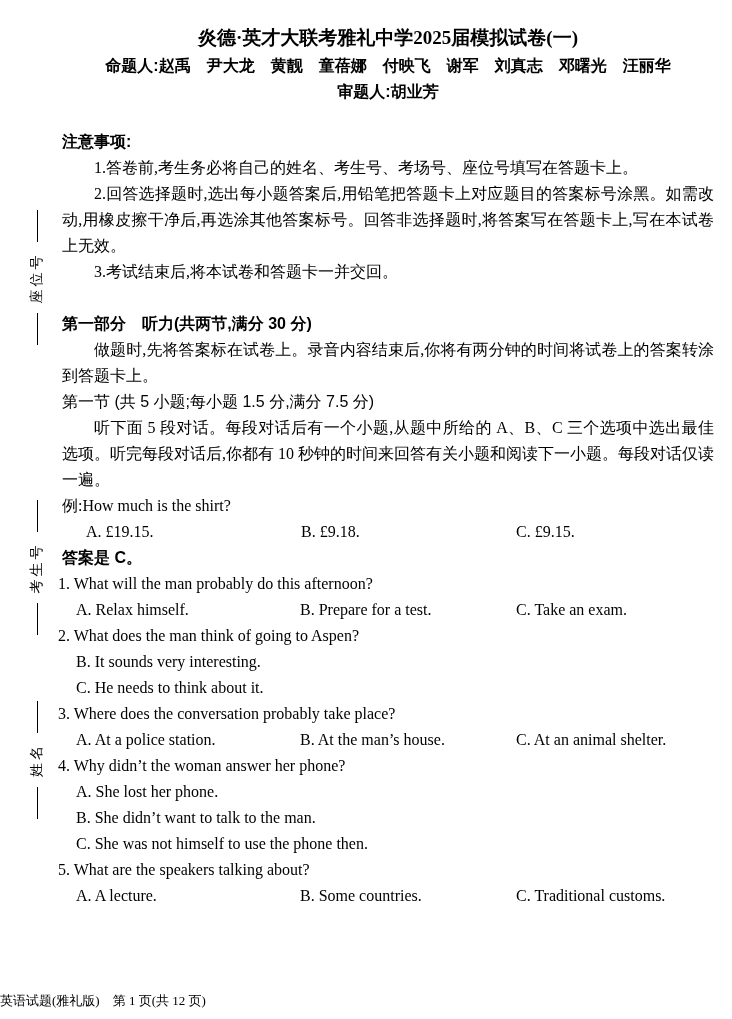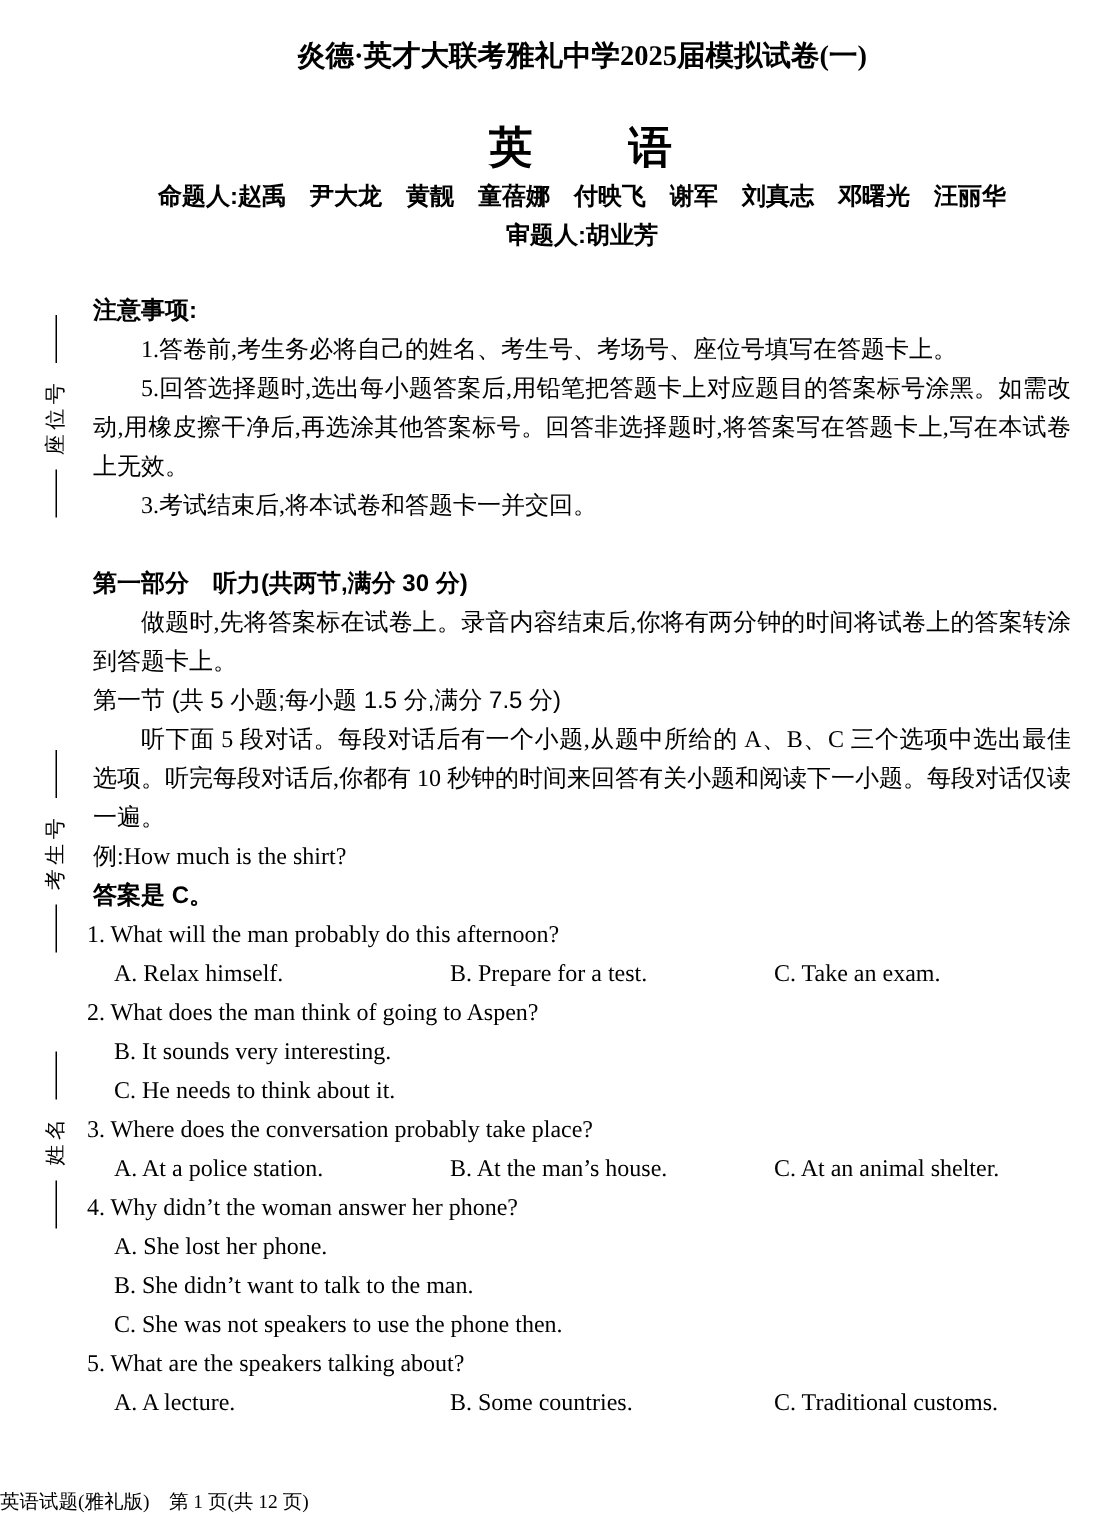--- a/index.html
+++ b/index.html
@@ -71,36 +71,40 @@
   </div>
   <div class="margin-field" style="left:-48px; top:749px;">
     <span class="mline"></span>
     <span class="mlabel">姓名</span>
     <span class="mline"></span>
   </div>
 
   <div class="content">
 
     <div class="title center">炎德·英才大联考雅礼中学2025届模拟试卷(一)</div>
-    <div class="subject center">英　　语</div>
     <div class="setters center sans">命题人:赵禹　尹大龙　黄靓　童蓓娜　付映飞　谢军　刘真志　邓曙光　汪丽华</div>
     <div class="reviewer center sans">审题人:胡业芳</div>
 
     <div class="h-notice sans">注意事项:</div>
     <div class="para indent">1.答卷前,考生务必将自己的姓名、考生号、考场号、座位号填写在答题卡上。</div>
-    <div class="para indent">5.回答选择题时,选出每小题答案后,用铅笔把答题卡上对应题目的答案标号涂黑。如需改动,用橡皮擦干净后,再选涂其他答案标号。回答非选择题时,将答案写在答题卡上,写在本试卷上无效。</div>
+    <div class="para indent">2.回答选择题时,选出每小题答案后,用铅笔把答题卡上对应题目的答案标号涂黑。如需改动,用橡皮擦干净后,再选涂其他答案标号。回答非选择题时,将答案写在答题卡上,写在本试卷上无效。</div>
     <div class="para indent">3.考试结束后,将本试卷和答题卡一并交回。</div>
 
     <div class="h-part sans">第一部分　听力(共两节,满分 30 分)</div>
     <div class="para indent">做题时,先将答案标在试卷上。录音内容结束后,你将有两分钟的时间将试卷上的答案转涂到答题卡上。</div>
 
     <div class="h-sect sans">第一节 (共 5 小题;每小题 1.5 分,满分 7.5 分)</div>
     <div class="para indent">听下面 5 段对话。每段对话后有一个小题,从题中所给的 A、B、C 三个选项中选出最佳选项。听完每段对话后,你都有 10 秒钟的时间来回答有关小题和阅读下一小题。每段对话仅读一遍。</div>
 
     <div class="para">例:How much is the shirt?</div>
+    <div class="opts-row ex-opts">
+      <span>A. £19.15.</span>
+      <span>B. £9.18.</span>
+      <span>C. £9.15.</span>
+    </div>
     <div class="answer sans">答案是 C。</div>
 
     <div>
       <div class="q-text">1. What will the man probably do this afternoon?</div>
       <div class="opts-row">
         <span>A. Relax himself.</span>
         <span>B. Prepare for a test.</span>
         <span>C. Take an exam.</span>
       </div>
     </div>
@@ -120,21 +124,21 @@
         <span>B. At the man’s house.</span>
         <span>C. At an animal shelter.</span>
       </div>
     </div>
 
     <div>
       <div class="q-text">4. Why didn’t the woman answer her phone?</div>
       <div class="opts-stack">
         <div>A. She lost her phone.</div>
         <div>B. She didn’t want to talk to the man.</div>
-        <div>C. She was not speakers to use the phone then.</div>
+        <div>C. She was not himself to use the phone then.</div>
       </div>
     </div>
 
     <div>
       <div class="q-text">5. What are the speakers talking about?</div>
       <div class="opts-row">
         <span>A. A lecture.</span>
         <span>B. Some countries.</span>
         <span>C. Traditional customs.</span>
       </div>

